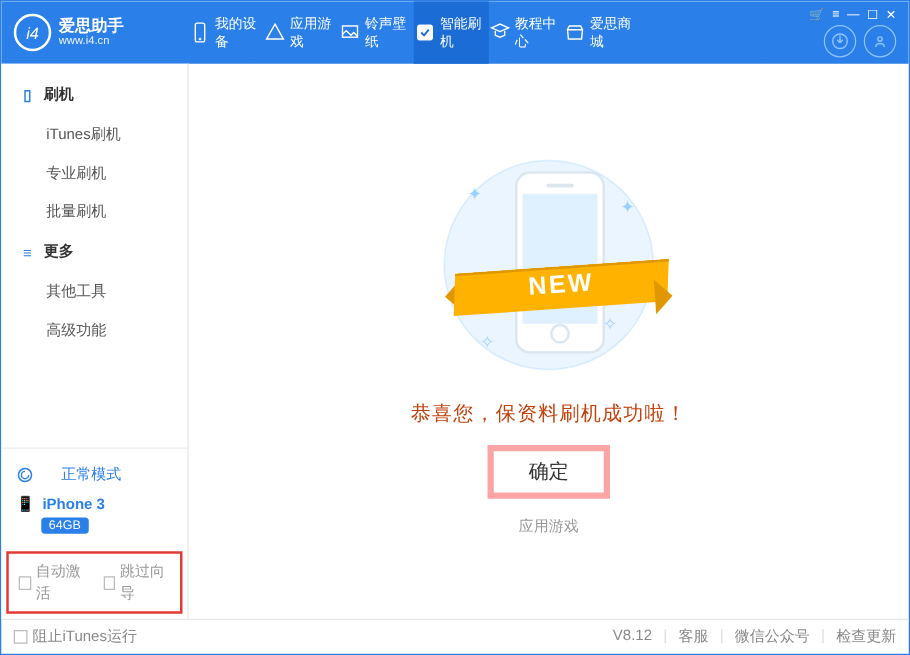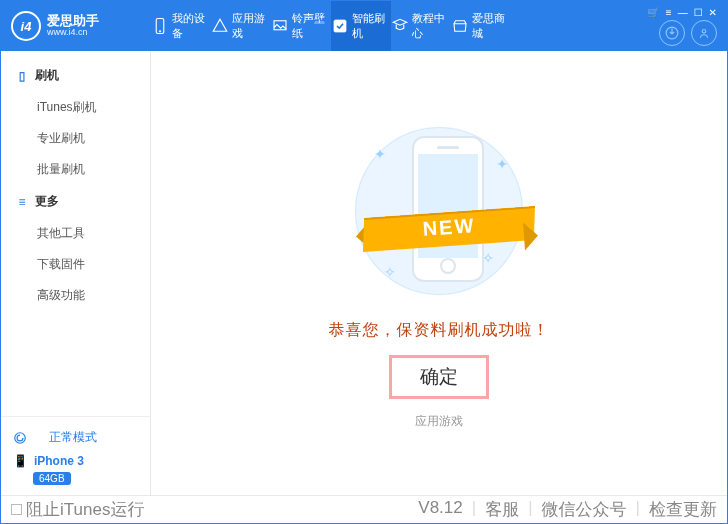--- a/index.html
+++ b/index.html
@@ -1,20 +1,20 @@
 <!DOCTYPE html>
 <html><head>
 <meta charset="utf-8">
 <style>
 *{box-sizing:border-box;margin:0;padding:0;font-family:"Microsoft YaHei","PingFang SC",Arial,sans-serif}
 body{font-size:12px;color:#333;background:#fff}
 .window{width:728px;height:524px;border:1px solid #2a7fe8;display:flex;flex-direction:column;overflow:hidden}
 .titlebar{height:50px;background:linear-gradient(#2a7fe8,#2a7fe8);display:flex;align-items:center;color:#fff}
 .logo-wrap{display:flex;align-items:center;padding:0 10px;width:150px}
-.logo-circle{width:30px;height:30px;border:2px solid #fff;border-radius:50%;display:flex;align-items:center;justify-content:center;margin-right:6px;font-style:italic;font-weight:bold;font-size:13px}
+.logo-circle{width:30px;height:30px;border:2px solid #fff;border-radius:50%;display:flex;align-items:center;justify-content:center;margin-right:6px;font-style:italic;font-weight:normal;font-size:13px}
 .logo-text{display:flex;flex-direction:column;line-height:1.1}
 .logo-text .cn{font-size:13px;font-weight:bold}
 .logo-text .en{font-size:9px;opacity:.9}
 .tabs{display:flex;flex:1;height:100%}
 .tab{width:60px;display:flex;flex-direction:row;align-items:center;justify-content:center;gap:3px;font-size:11px;cursor:pointer}
 .tab.active{background:#1b6cd4}
 .tab-icon{width:18px;height:18px;display:flex;align-items:center;justify-content:center}
 .tab-icon svg{width:18px;height:18px;fill:#fff;stroke:#fff}
 .win-ctrl{display:flex;align-items:center;gap:6px;padding:0 10px}
 .win-ctrl .top-row{display:flex;gap:6px;font-size:10px;margin-bottom:2px}
@@ -48,23 +48,23 @@
 .illus .phone:after{content:"";position:absolute;bottom:6px;left:50%;transform:translateX(-50%);width:12px;height:12px;border:2px solid #dce6ef;border-radius:50%}
 .illus .screen{position:absolute;left:74px;top:38px;width:60px;height:104px;background:#dff1ff}
 .illus .spark{position:absolute;color:#9bd1ff;font-size:14px}
 .illus .rib{position:absolute;left:20px;top:86px;width:170px;height:50px}
 .illus .rib .band{position:absolute;left:0;right:0;top:10px;height:34px;background:#ffb300;transform:skewX(-6deg) rotate(-4deg);box-shadow:0 2px 0 #e09800 inset}
 .illus .rib .txt{position:absolute;left:0;right:0;top:14px;text-align:center;color:#fff;font-weight:900;font-size:20px;letter-spacing:2px;transform:rotate(-4deg)}
 .illus .rib .tail-l,.illus .rib .tail-r{position:absolute;top:20px;width:0;height:0;border-top:14px solid transparent;border-bottom:14px solid transparent}
 .illus .rib .tail-l{left:-8px;border-right:14px solid #e09800;transform:rotate(-4deg)}
 .illus .rib .tail-r{right:-4px;border-left:14px solid #e09800;transform:rotate(-4deg)}
 .msg{font-size:16px;color:#c2410c;letter-spacing:1px}
-.ok-btn{border:3px solid #fca5a5;background:#fff;padding:6px 28px;cursor:pointer;font-size:19px;color:#333}
+.ok-btn{border:5px solid #fca5a5;background:#fff;padding:6px 28px;cursor:pointer;font-size:16px;color:#333}
 .loglink{color:#999;font-size:12px;cursor:pointer}
-.statusbar{height:28px;border-top:1px solid #e8e8e8;display:flex;align-items:center;justify-content:space-between;padding:0 10px;color:#888;font-size:17px}
+.statusbar{height:28px;border-top:1px solid #e8e8e8;display:flex;align-items:center;justify-content:space-between;padding:0 10px;color:#888;font-size:12px}
 .statusbar .left{display:flex;align-items:center;gap:4px}
 .statusbar .left .box{width:11px;height:11px;border:1px solid #bbb}
 .statusbar .right{display:flex;align-items:flex-start;gap:9px}
 .statusbar .sep{color:#ddd}
 </style>
 </head>
 <body>
 <div class="window">
 
   <div class="titlebar">
@@ -165,38 +165,47 @@
             <span>刷机</span>
           </div>
         <div class="side-item">iTunes刷机</div>
         <div class="side-item">专业刷机</div>
         <div class="side-item">批量刷机</div>
         <div class="side-heading">
             <span class="ico">≡</span>
             <span>更多</span>
           </div>
         <div class="side-item">其他工具</div>
-        <div class="side-item">下载固件</div>
         <div class="side-item">高级功能</div>
       </div>
       <div class="side-bottom">
         <div class="mode-row">
           <span class="dot"><svg width="14" height="14" viewBox="0 0 24 24">
                 <circle cx="12" cy="12" r="9" fill="none" stroke="#2a7fe8" stroke-width="2"></circle>
                 <path d="M12 7a5 5 0 1 0 5 5" fill="none" stroke="#2a7fe8" stroke-width="2"></path>
               </svg></span>
           <span class="mn">正常模式</span>
         </div>
         <div class="device-row">
           <span class="dn">
               <span>📱</span>
               <span>iPhone 3</span>
             </span>
           <span class="cap-badge">64GB</span>
         </div>
+      </div>
+      <div class="redbox">
+        <label class="chk">
+            <span class="box"></span>
+            <span>自动激活</span>
+          </label>
+        <label class="chk">
+            <span class="box"></span>
+            <span>跳过向导</span>
+          </label>
       </div>
     </div>
 
     <div class="main">
       <div class="content">
         <div class="illus">
           <div class="halo"></div>
             <div class="halo2"></div>
           <span class="spark" style="left:30px;top:30px">✦</span>
           <span class="spark" style="right:26px;top:40px">✦</span>

